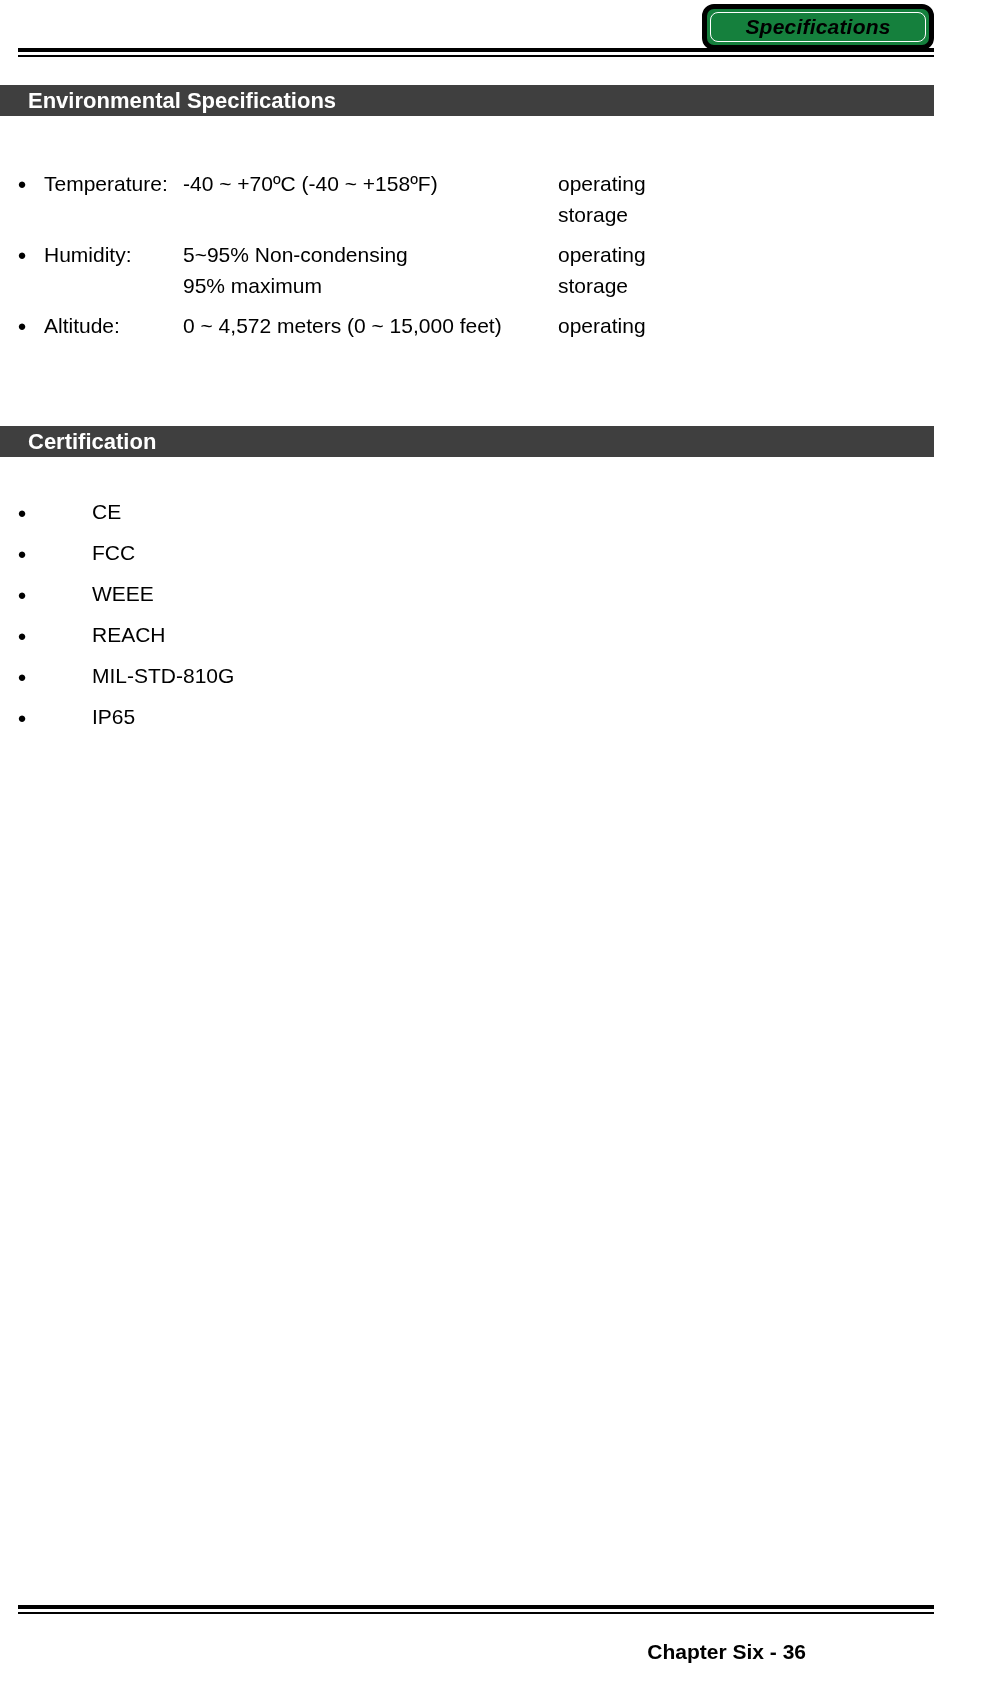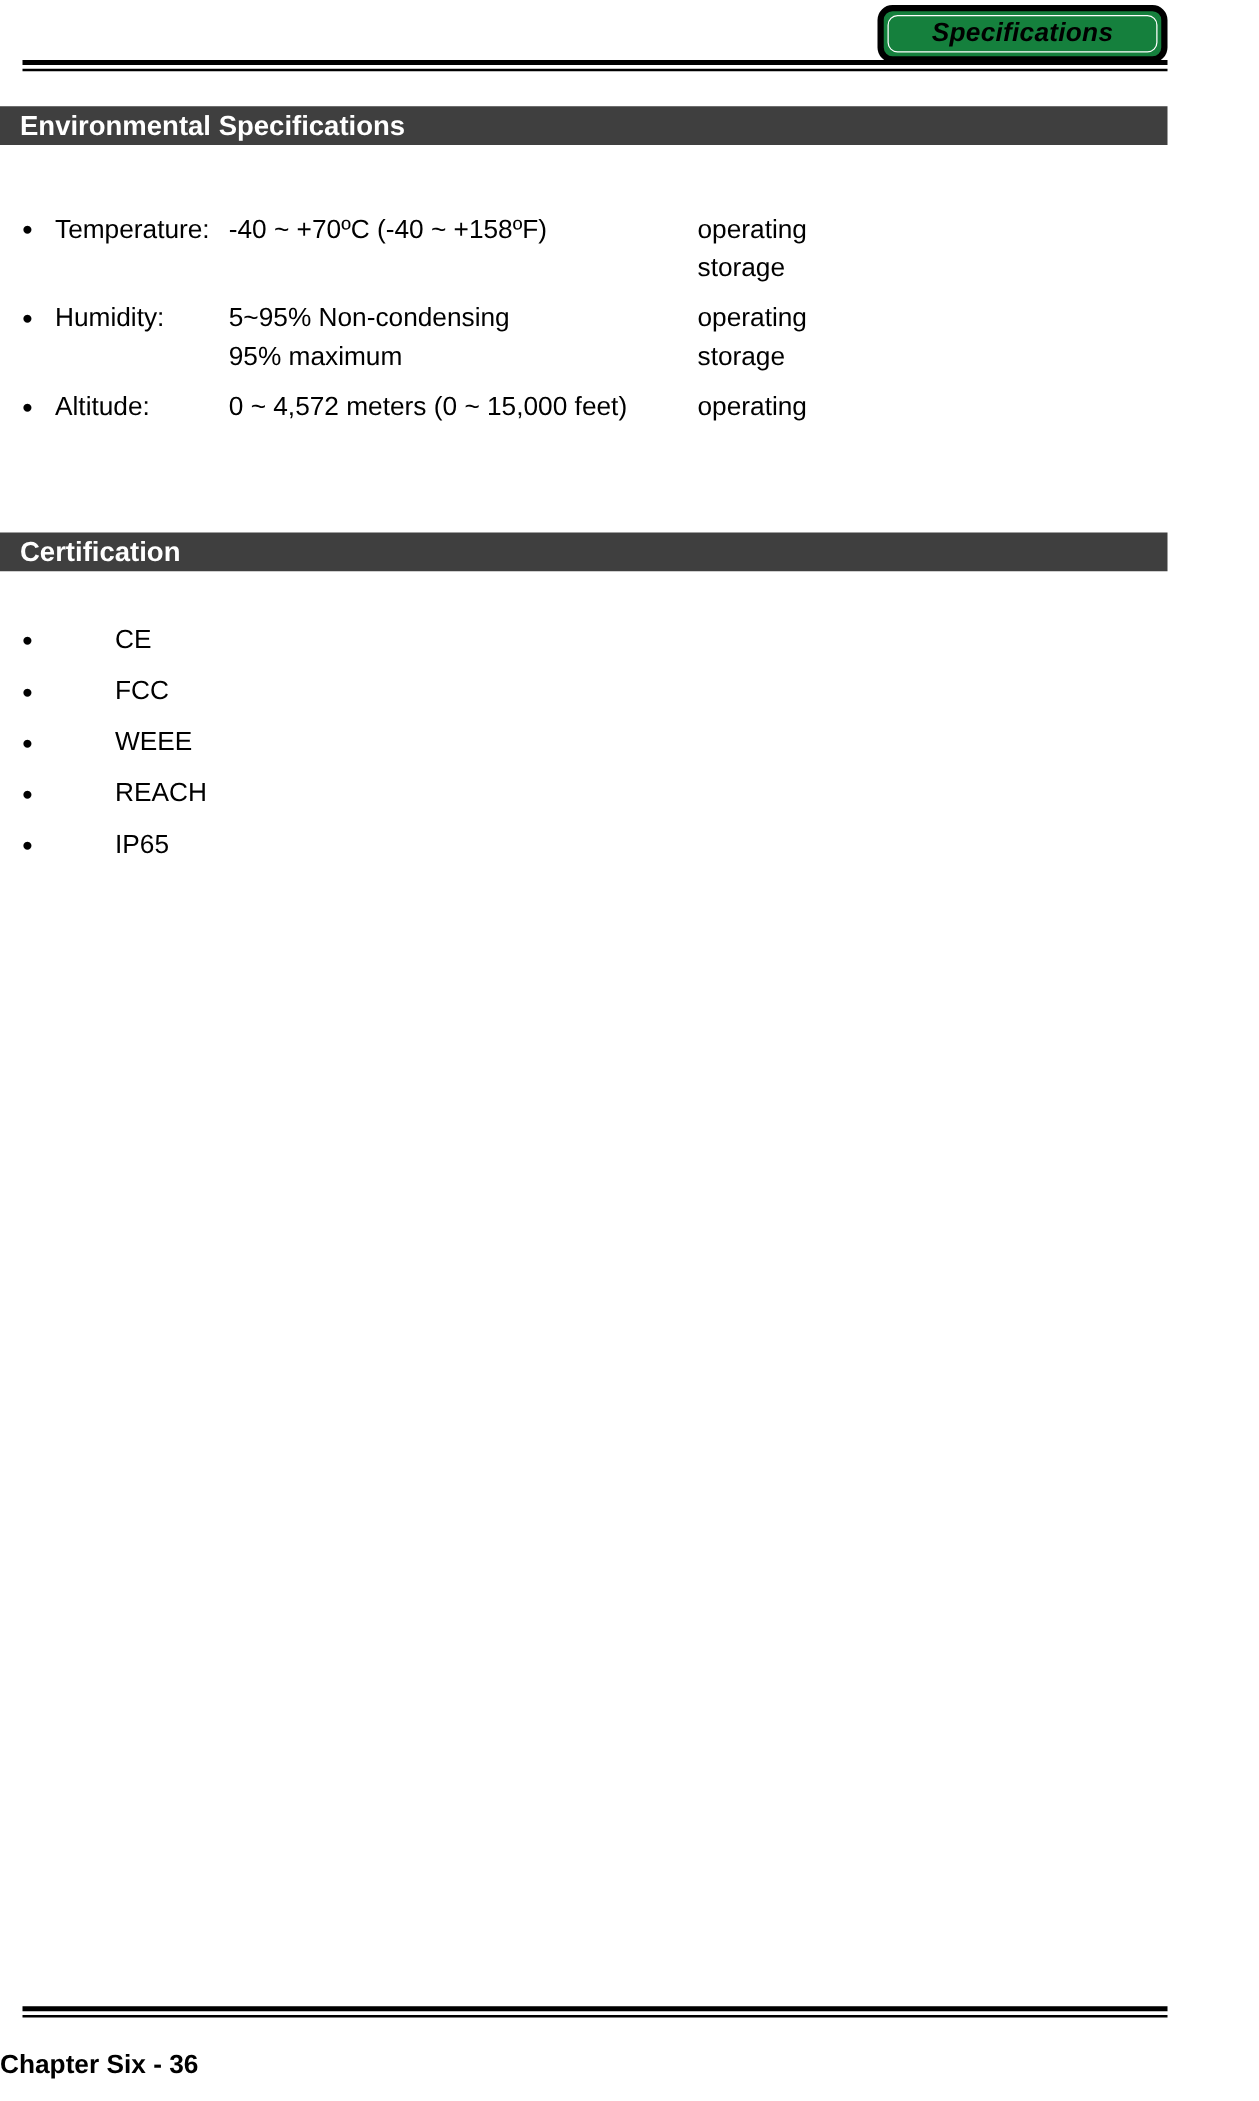--- a/index.html
+++ b/index.html
@@ -76,21 +76,21 @@
     width: 934px;
     height: 31px;
     background: #3f3f3f;
     display: flex;
     align-items: center;
   }
   .section-bar-label {
     color: #ffffff;
     font-size: 22px;
     font-weight: bold;
-    padding-left: 16px;
+    padding-left: 28px;
     line-height: 1;
   }
   #bar-environmental { top: 85px; }
   #bar-certification { top: 426px; }
 
   
   .spec-block {
     position: absolute;
     left: 0;
     top: 168px;
@@ -157,21 +157,21 @@
     width: 916px;
     height: 3px;
     border-top: 4px solid #000000;
     border-bottom: 2px solid #000000;
   }
   .footer-label {
     position: absolute;
     left: 0;
     top: 1640px;
     width: 806px;
-    text-align: left;
+    text-align: right;
     font-size: 21px;
     font-weight: bold;
     color: #000000;
   }
 </style>
 </head>
 <body>
 
 <div class="page-header">
   <div class="header-rule"></div>
@@ -241,18 +241,22 @@
   <div class="cert-row">
     <span class="bullet"></span>
     <span class="cert-label">WEEE</span>
   </div>
   <div class="cert-row">
     <span class="bullet"></span>
     <span class="cert-label">REACH</span>
   </div>
   <div class="cert-row">
     <span class="bullet"></span>
+    <span class="cert-label">MIL-STD-810G</span>
+  </div>
+  <div class="cert-row">
+    <span class="bullet"></span>
     <span class="cert-label">IP65</span>
   </div>
 </div>
 
 <div class="footer-rule"></div>
 <div class="footer-label">Chapter Six - 36</div>
 
 </body></html>

